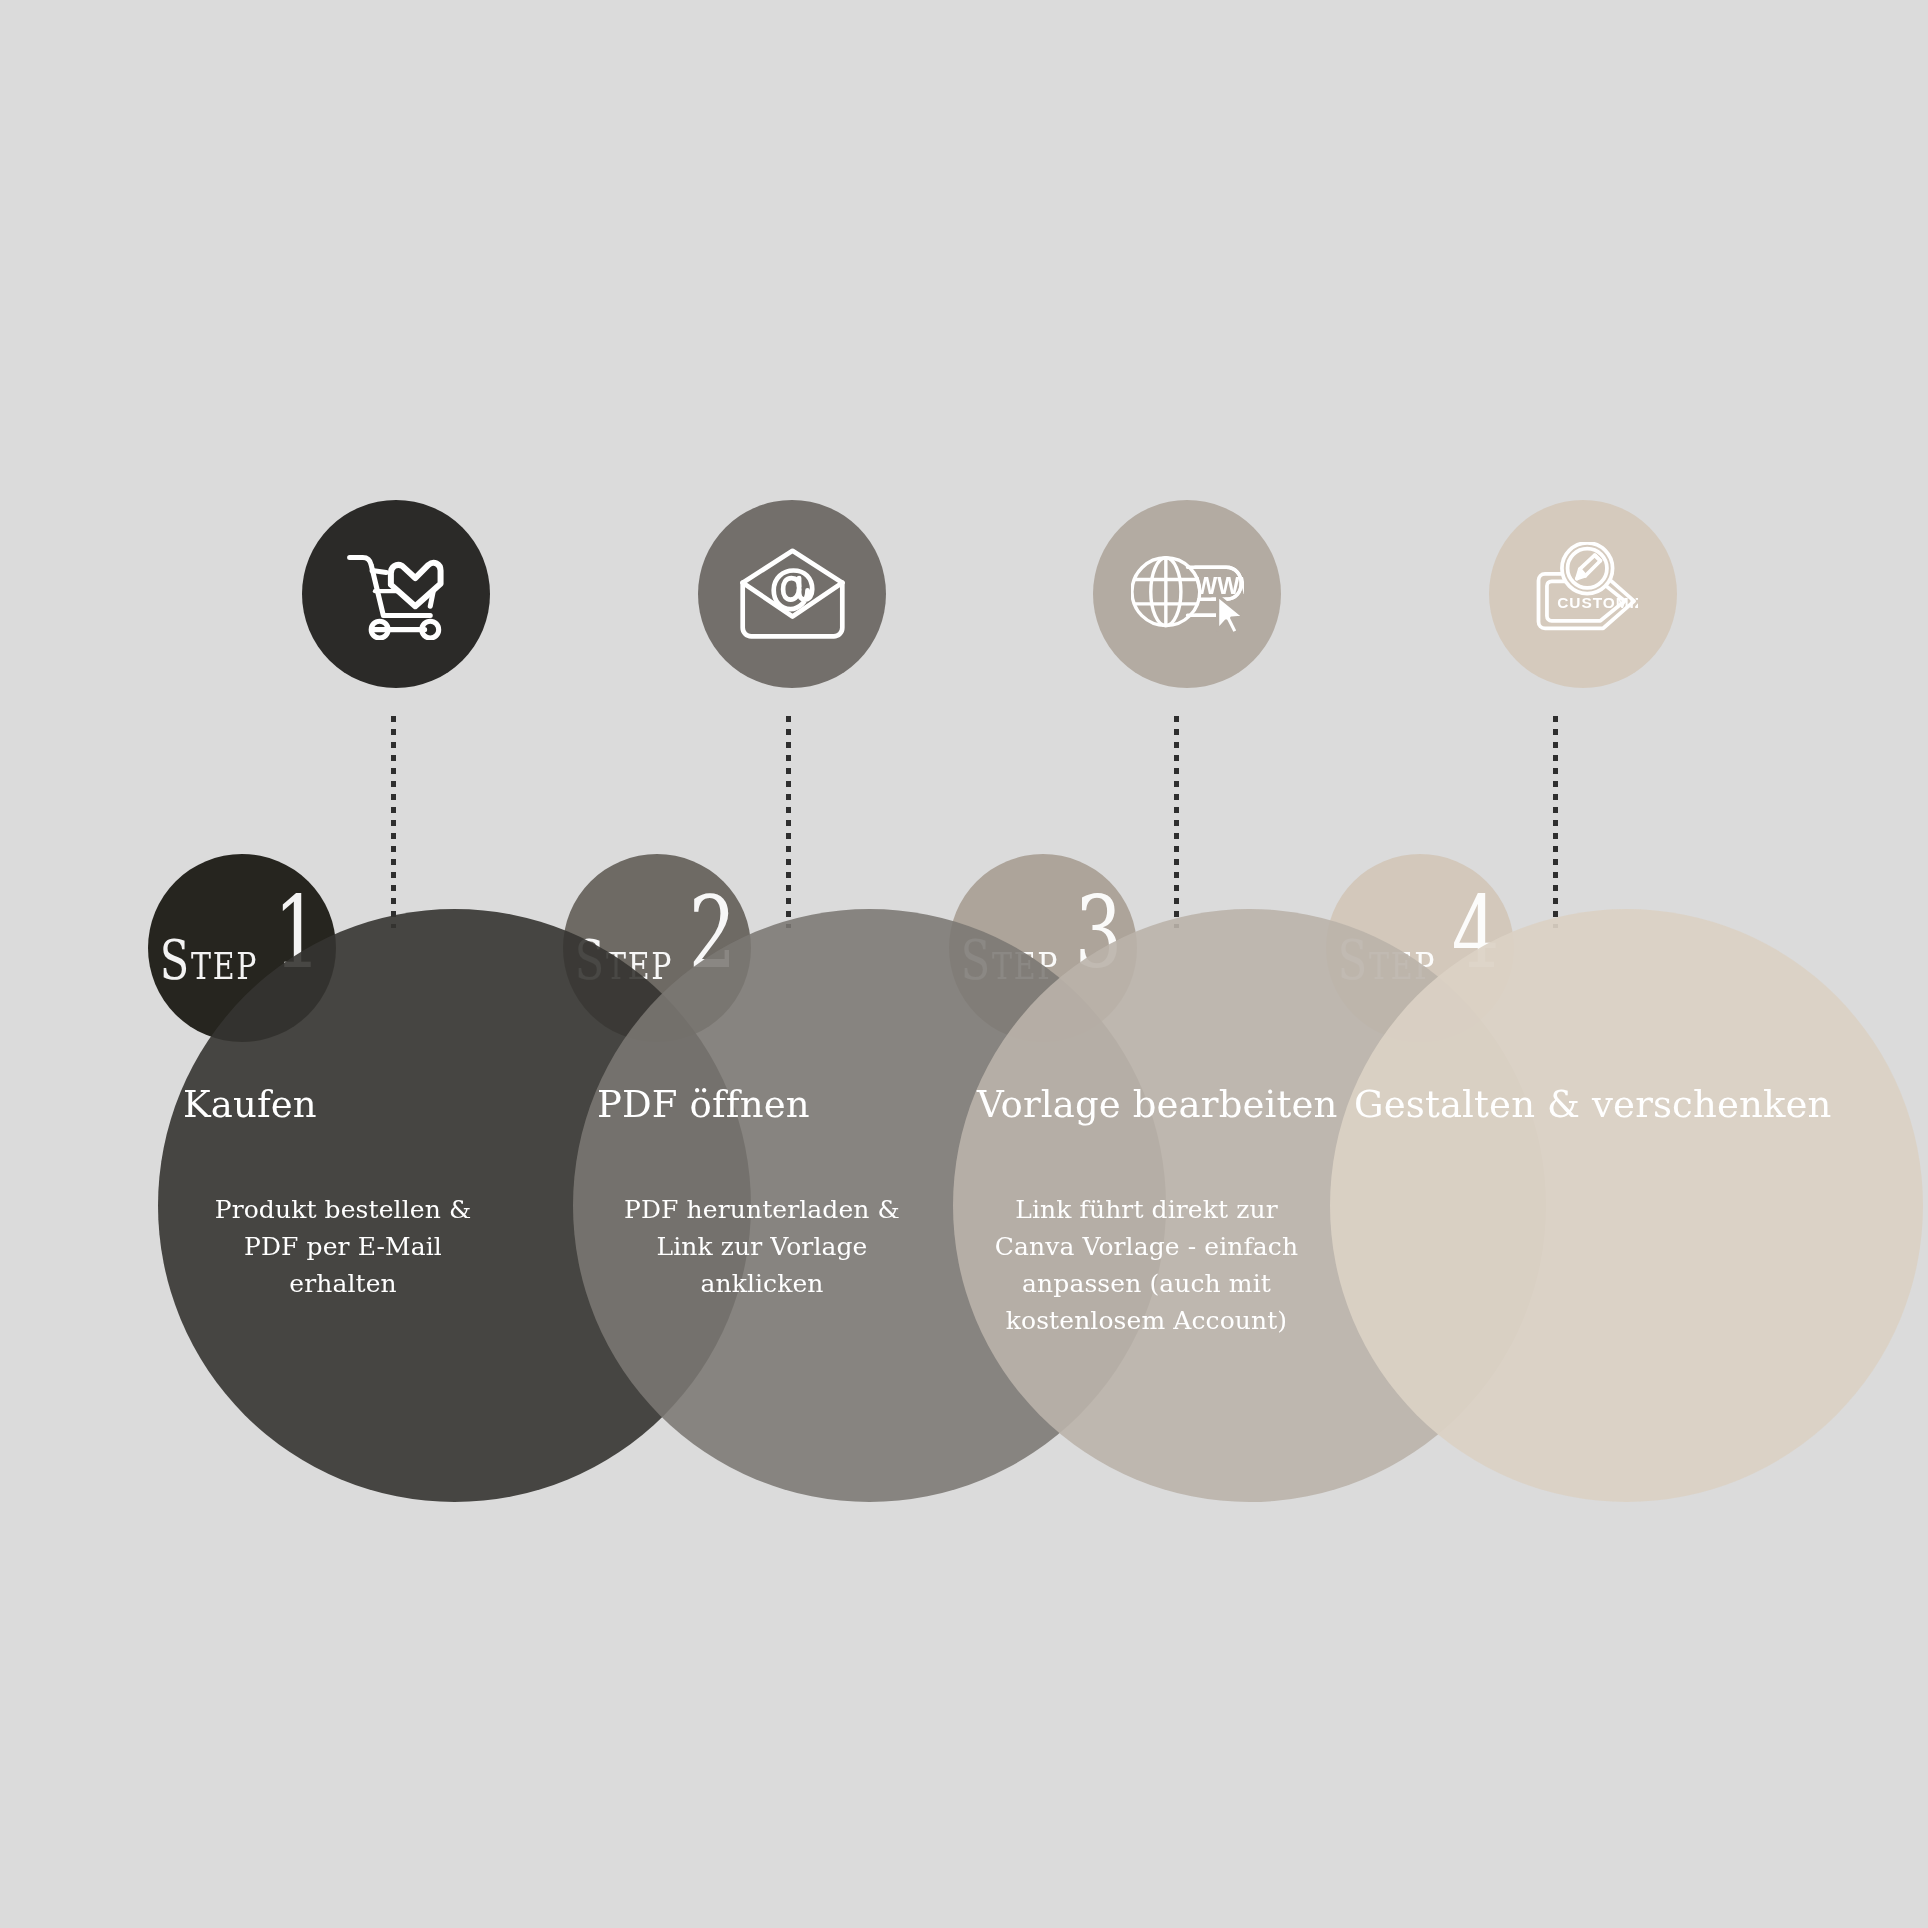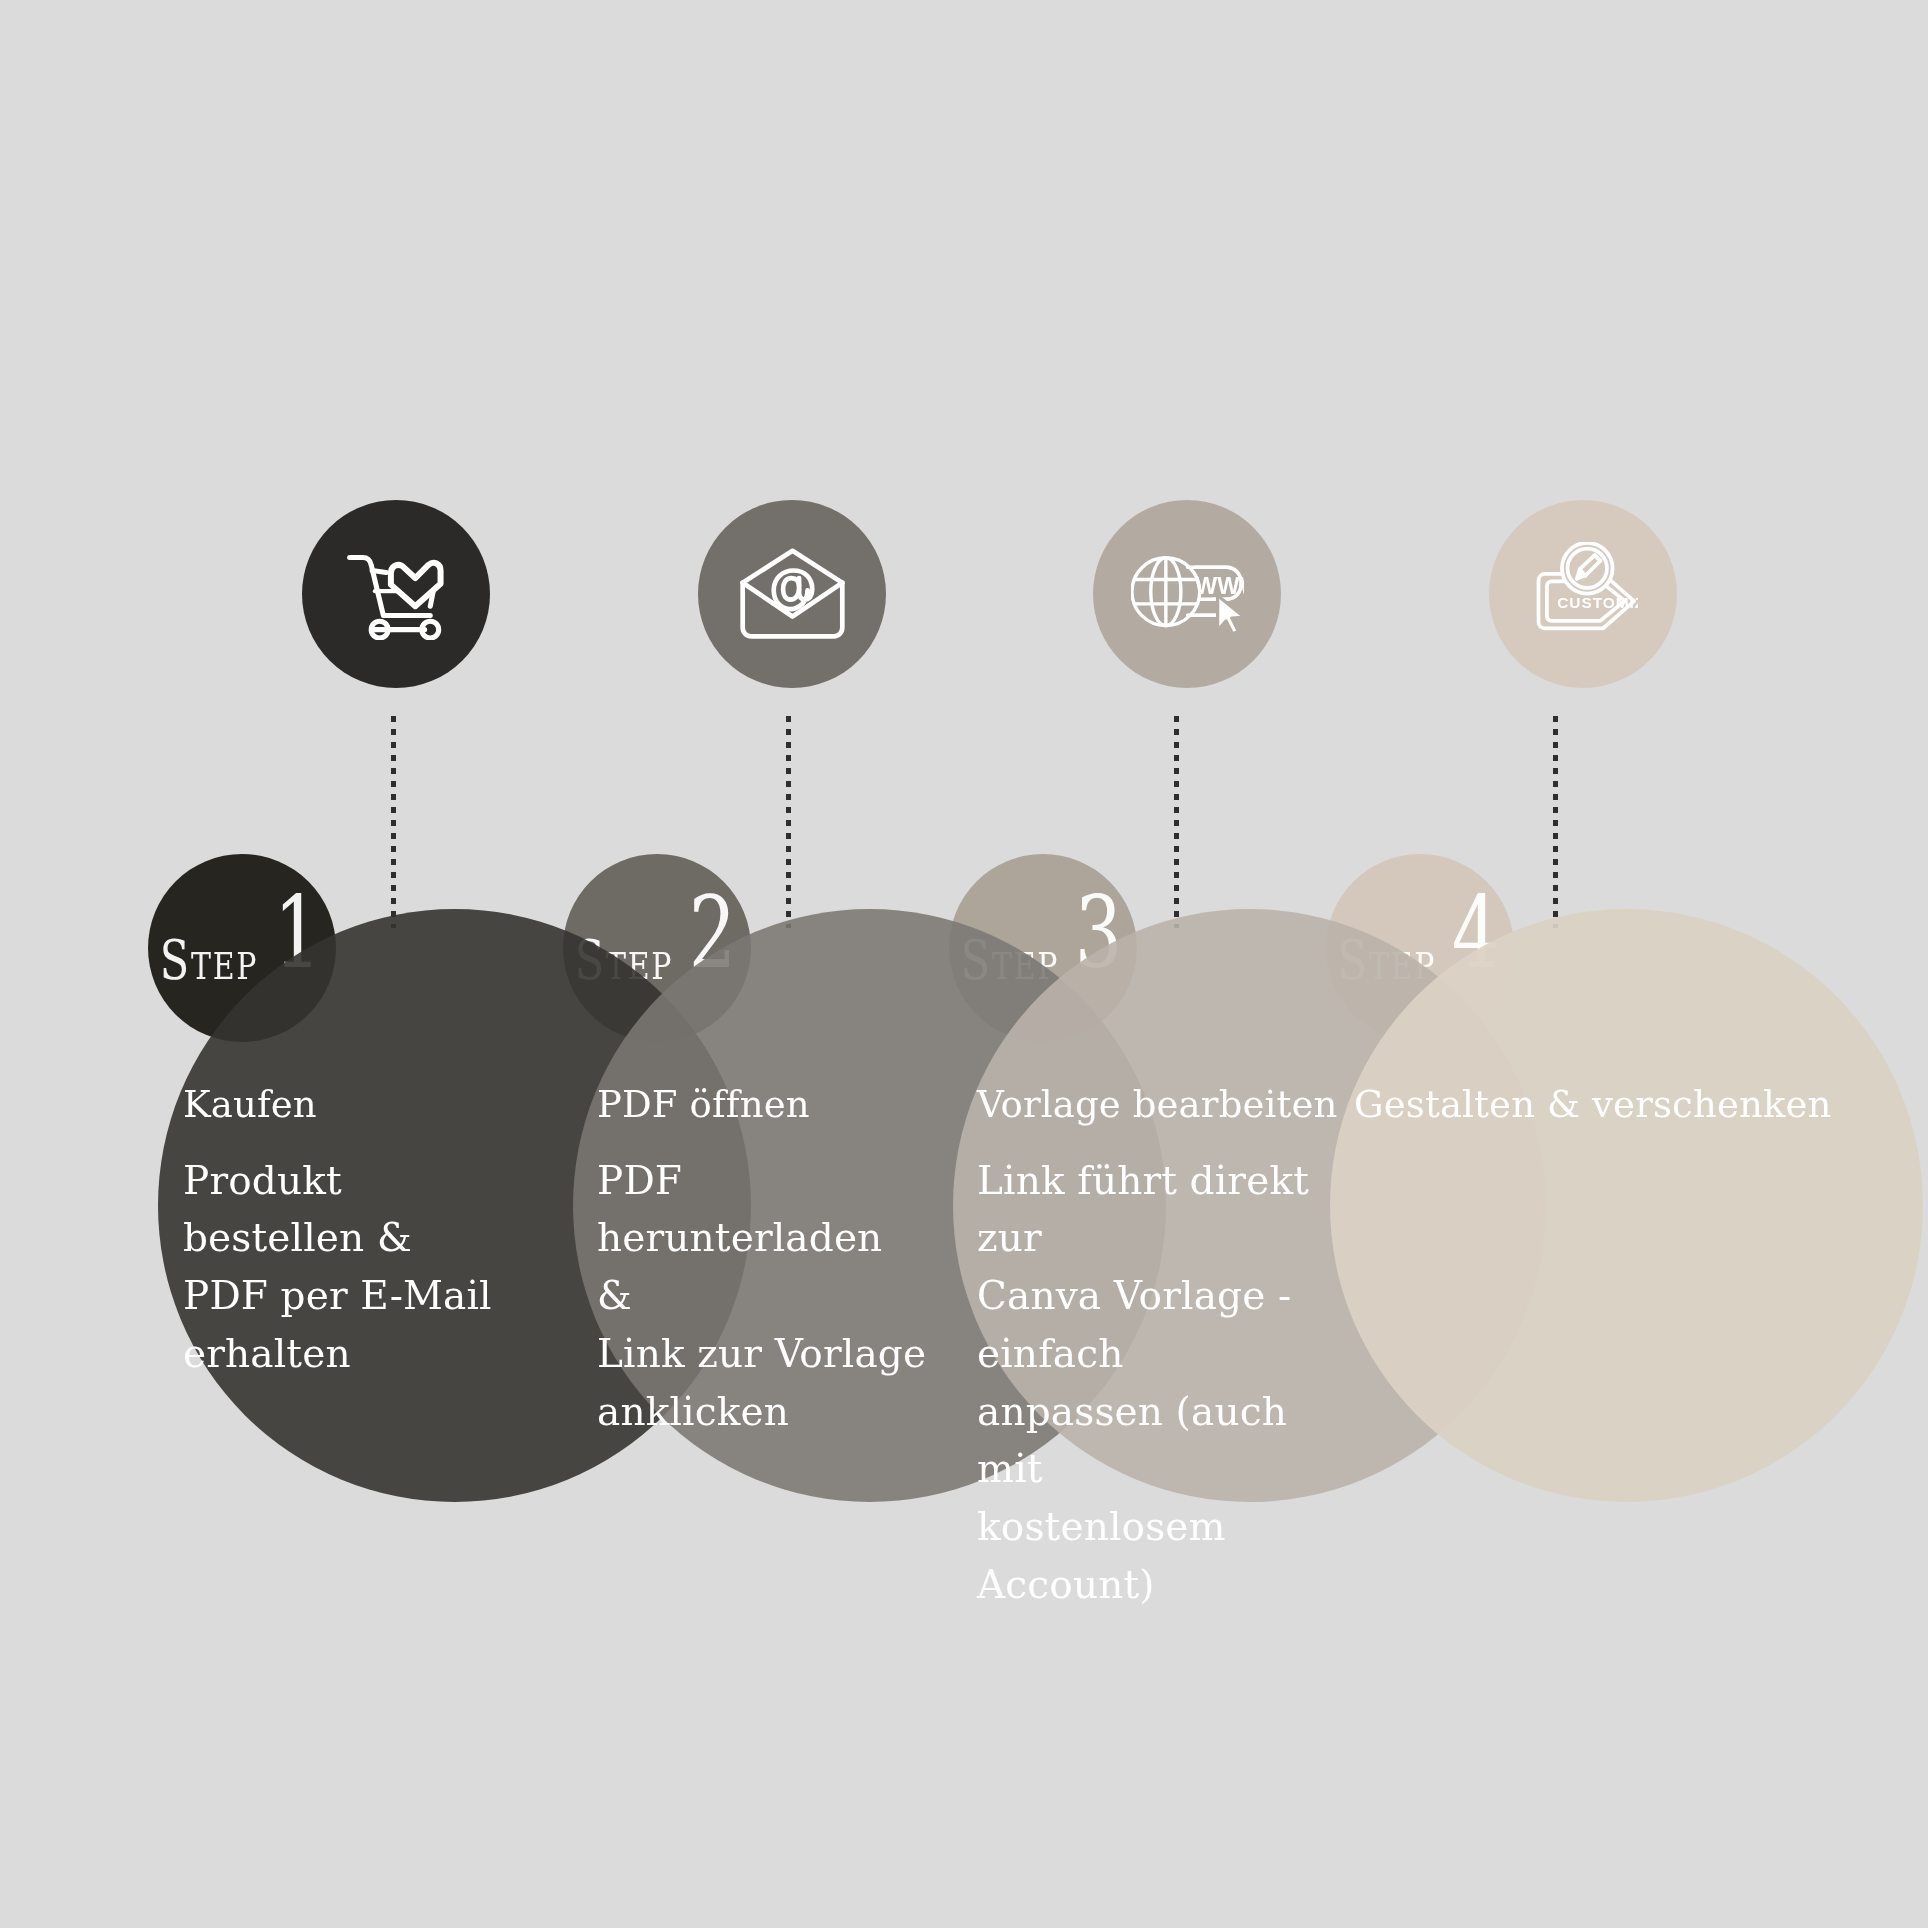--- a/index.html
+++ b/index.html
@@ -73,31 +73,32 @@
   .step-text{
     position:absolute;
     color:#ffffff;
   }
   .step-title{
     font-family:"DejaVu Serif", serif;
     font-weight:400;
     font-size:37px;
     line-height:1.1;
     letter-spacing:.004em;
-    margin:0 0 26px 0;
+    margin:0 0 65px 0;
     white-space:nowrap;
   }
   .step-desc{
     font-family:"DejaVu Serif", serif;
     font-weight:400;
-    font-size:39px;
+    font-size:25px;
     line-height:1.48;
     margin:0;
     white-space:pre-line;
     letter-spacing:.004em;
+    text-align:center;
   }
 </style>
 </head>
 <body>
 
 <div id="stage">
 
   <div class="icon-circle" style="left:302px;top:500px;background:#2b2a28;">
     <span>
       <svg width="105" height="92" viewBox="0 0 112 98" fill="none" stroke="#ffffff" stroke-width="5.4" stroke-linecap="round" stroke-linejoin="round">

